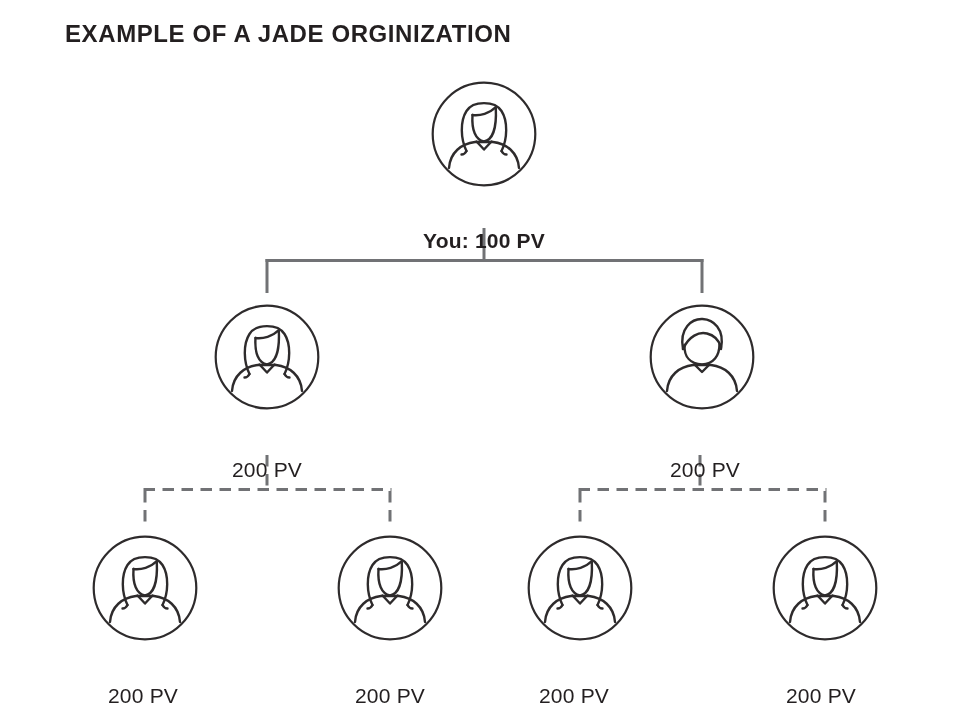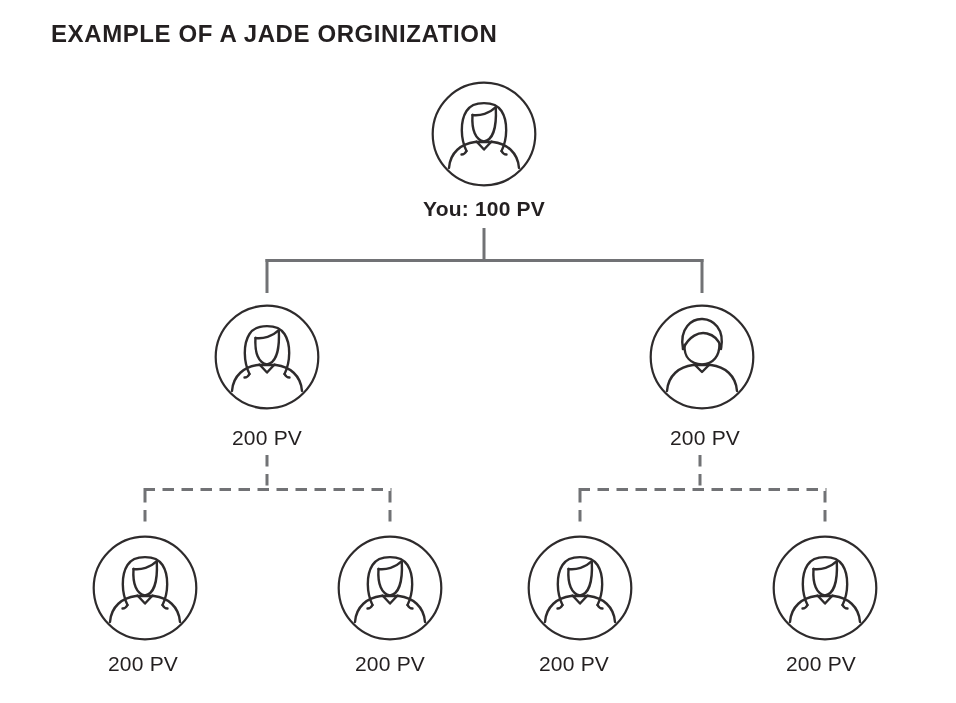--- a/index.html
+++ b/index.html
@@ -1,30 +1,30 @@
 <!DOCTYPE html>
 <html><head>
 <meta charset="utf-8">
 <style>
   html,body{margin:0;padding:0;background:#ffffff;}
   #canvas{
     position:relative;width:956px;height:703px;background:#ffffff;
     font-family:"Liberation Sans", sans-serif;overflow:hidden;
   }
   .page-title{
-    position:absolute;left:51px;top:20px;
+    position:absolute;left:65px;top:20px;
     font-size:24px;font-weight:600;letter-spacing:0.6px;
     color:#231f20;white-space:nowrap;text-align:center;
   }
   .connector-layer{position:absolute;left:0;top:0;width:956px;height:703px;}
   .avatar{position:absolute;width:108px;height:108px;}
   .avatar svg{display:block;width:108px;height:108px;}
   .node-label{
     position:absolute;width:240px;text-align:center;
-    font-size:21px;color:#231f20;white-space:nowrap;letter-spacing:0.2px;
+    font-size:21px;color:#231f20;white-space:nowrap;letter-spacing:0.2px;margin-top:32px;
   }
   .node-label.bold{font-weight:700;}
   .hidden-defs{position:absolute;width:0;height:0;overflow:hidden;}
 </style>
 </head>
 <body>
 
 <div id="canvas">
 
   <svg class="hidden-defs" aria-hidden="true">

